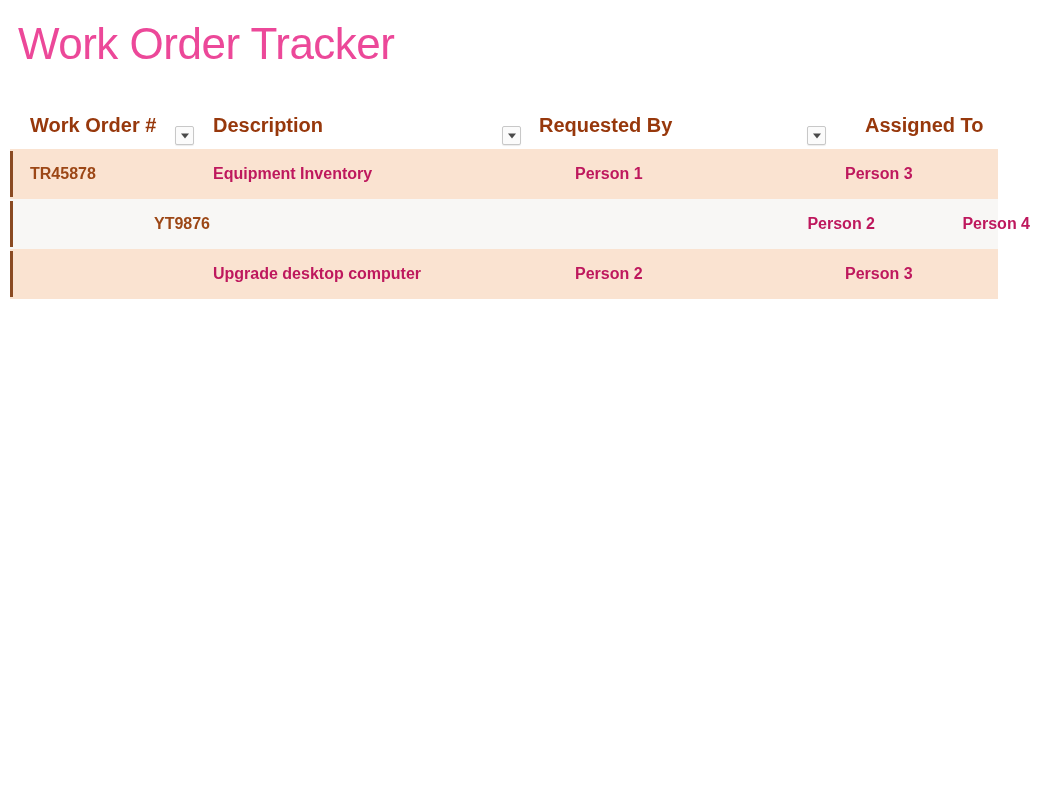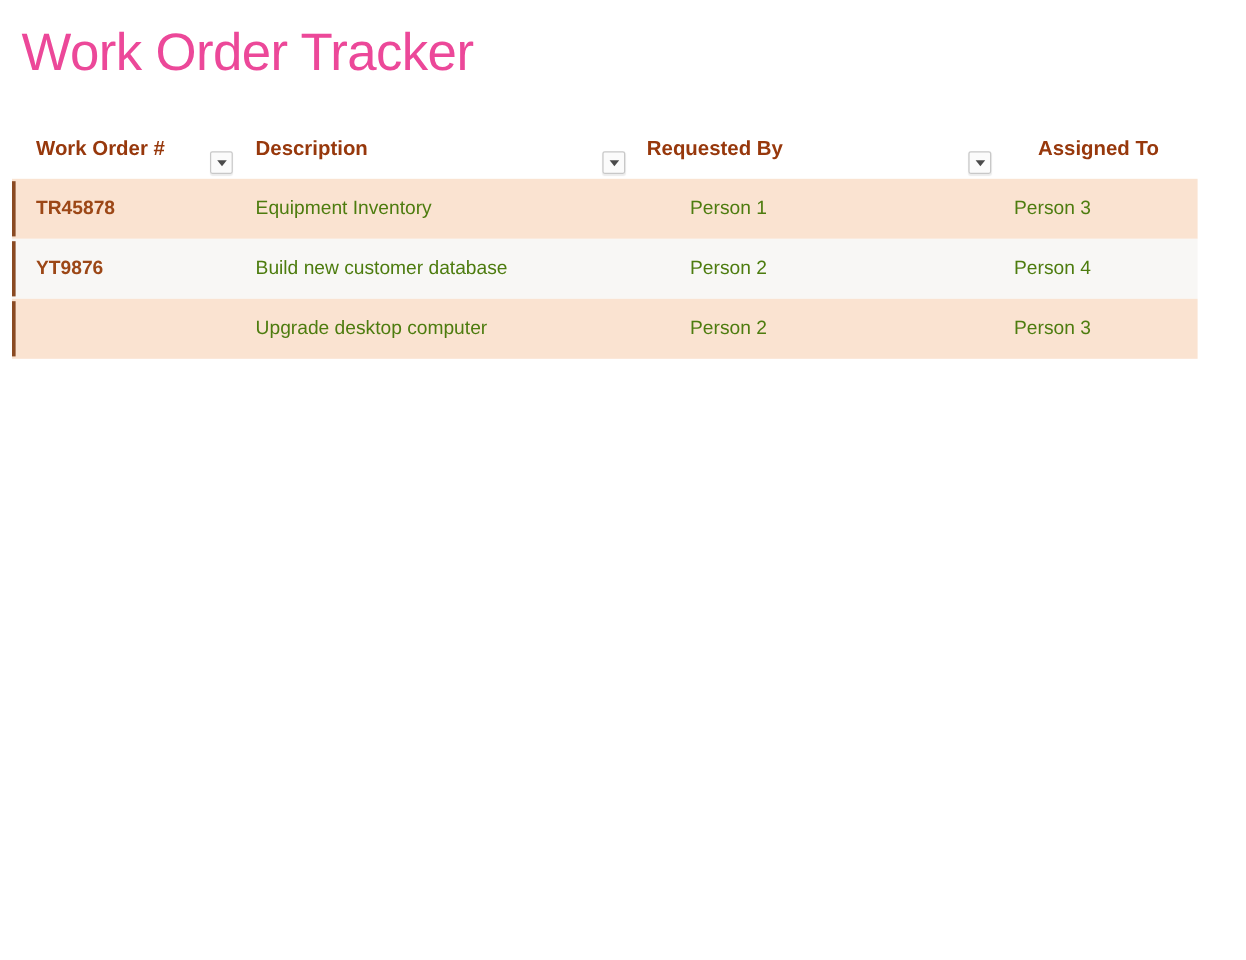--- a/index.html
+++ b/index.html
@@ -43,21 +43,21 @@
   
   .table-header {
     position: relative;
     height: 41px;
     background: #ffffff;
   }
 
   .col-head {
     position: absolute;
     top: 6px;
-    font-size: 17px;
+    font-size: 20px;
     font-weight: bold;
     color: #97380c;
     white-space: nowrap;
   }
 
   .col-head.c0 { left: 20px; }
   .col-head.c1 { left: 203px; }
   .col-head.c2 { left: 529px; }
   .col-head.c3 { left: 835px; margin-left: 20px; }
 
@@ -90,41 +90,42 @@
   }
 
   
   .table-row {
     position: relative;
     height: 50px;
     width: 988px;
     padding-left: 12px;
   }
   .table-row.odd  { background: #fae3d1; }
-  .table-row.even { background: #f8f7f5; }
+  .table-row.even { background: #f8f7f5; text-align: right; }
 
   
   .row-accent {
     position: absolute;
     left: 0px;
     top: 2px;
     bottom: 2px;
     width: 3px;
     background: #8a4a22;
   }
 
   .cell {
     position: absolute;
     top: 0;
     height: 50px;
     line-height: 50px;
     font-size: 16px;
-    color: #4d7c0f;
+    color: #be185d;
     white-space: nowrap;
     overflow: hidden;
+    font-weight: bold;
   }
 
   .cell.c0 { left: 20px;  width: 180px; font-weight: bold; color: #9c4716; }
   .cell.c1 { left: 203px; width: 320px; }
   .cell.c2 { left: 529px; width: 300px; margin-left: 36px; }
   .cell.c3 { left: 835px; width: 185px; }
 </style>
 </head>
 <body>
 
@@ -155,21 +156,20 @@
       <div class="row-accent"></div>
       <div class="cell c0">TR45878</div>
       <div class="cell c1">Equipment Inventory</div>
       <div class="cell c2">Person 1</div>
       <div class="cell c3">Person 3</div>
     </div>
 
     <div class="table-row even">
       <div class="row-accent"></div>
       <div class="cell c0">YT9876</div>
-      <div class="cell c1">Build new customer database</div>
       <div class="cell c2">Person 2</div>
       <div class="cell c3">Person 4</div>
     </div>
 
     <div class="table-row odd">
       <div class="row-accent"></div>
       <div class="cell c1">Upgrade desktop computer</div>
       <div class="cell c2">Person 2</div>
       <div class="cell c3">Person 3</div>
     </div>

